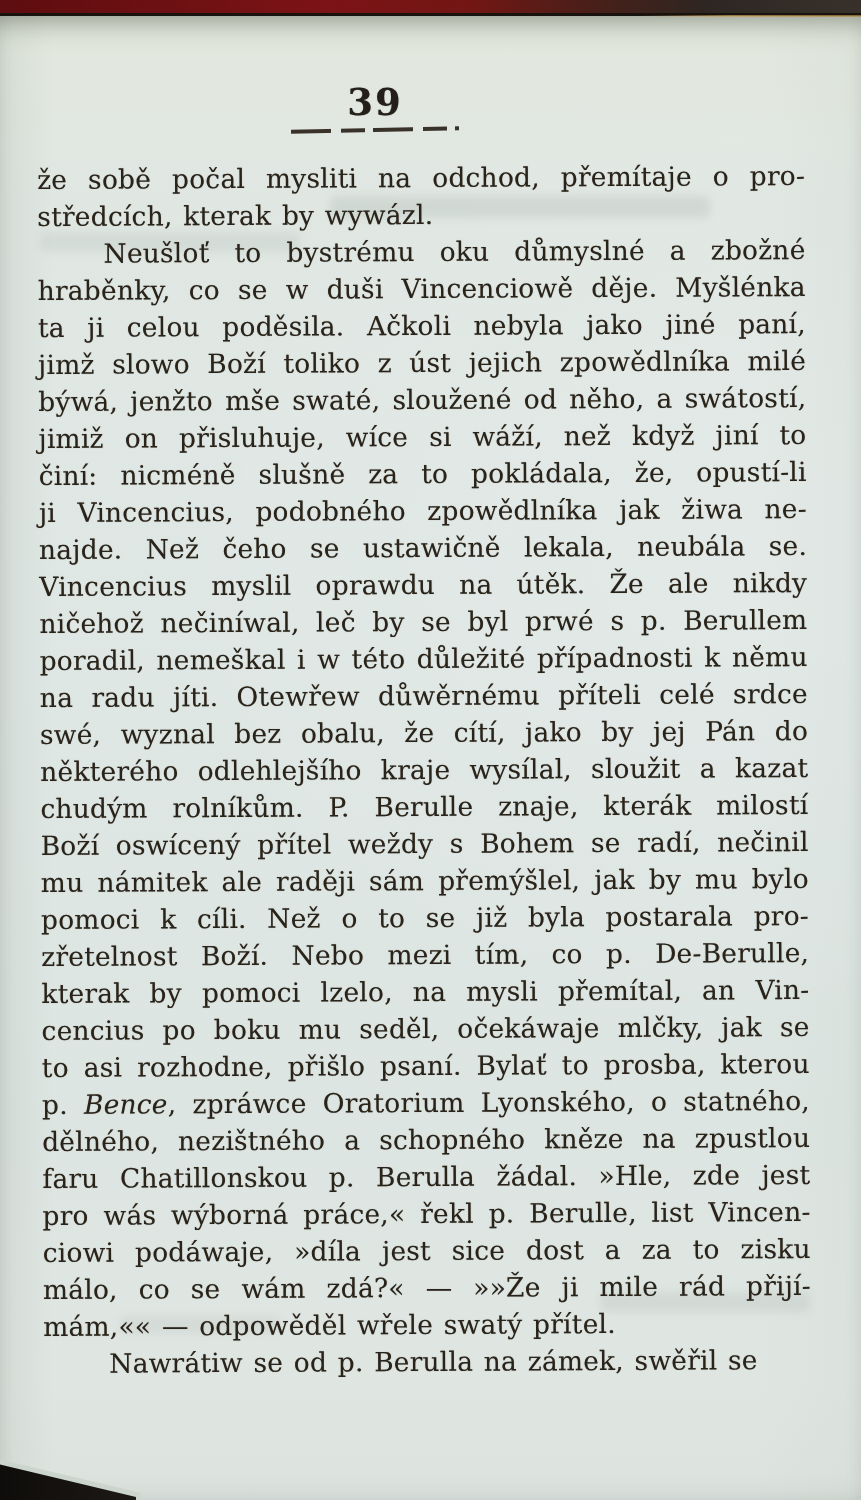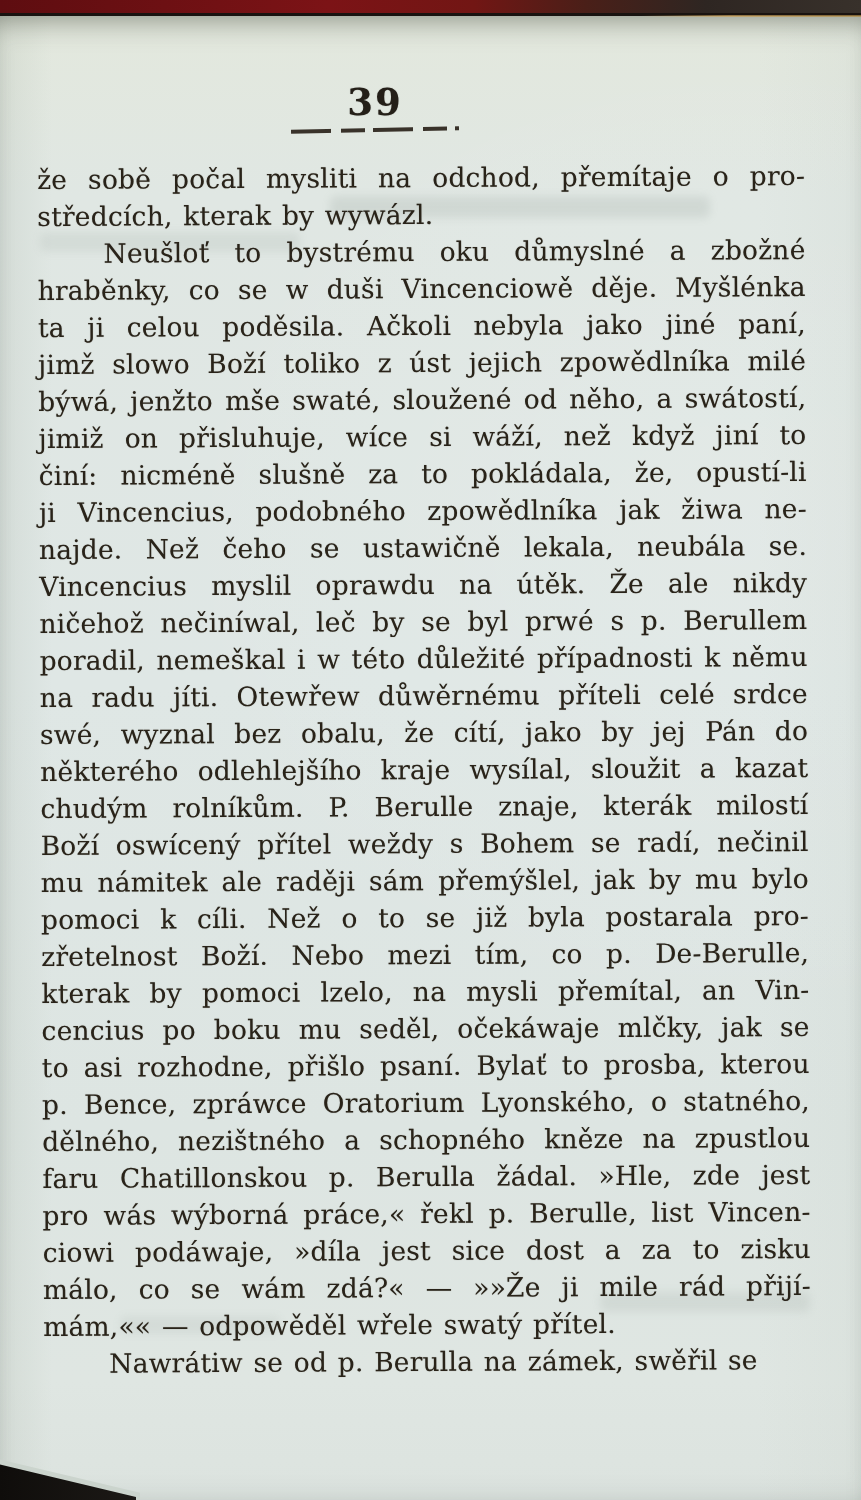--- a/index.html
+++ b/index.html
@@ -61,21 +61,21 @@
   .page-text{
     position:absolute;top:159px;left:37px;width:768px;z-index:6;
     transform:rotate(-0.3deg);transform-origin:50% 0;
     color:#292319;font-size:26.5px;line-height:37px;
     word-spacing:2px;letter-spacing:.2px;
     text-shadow:0 0 1px rgba(41,35,25,.35);
   }
   .line{text-align:justify;text-align-last:justify;white-space:nowrap;height:37px;}
   .line.no-just{text-align:left;text-align-last:left;}
   .line.indent{padding-left:66px;}
-  .line .italic{}
+  .line .italic{font-style:italic;}
 </style>
 </head>
 <body>
 
 <div class="cover-top"></div>
 
 <div class="paper"></div>
 
 <div class="smudge s1"></div>
 <div class="smudge s2"></div>

